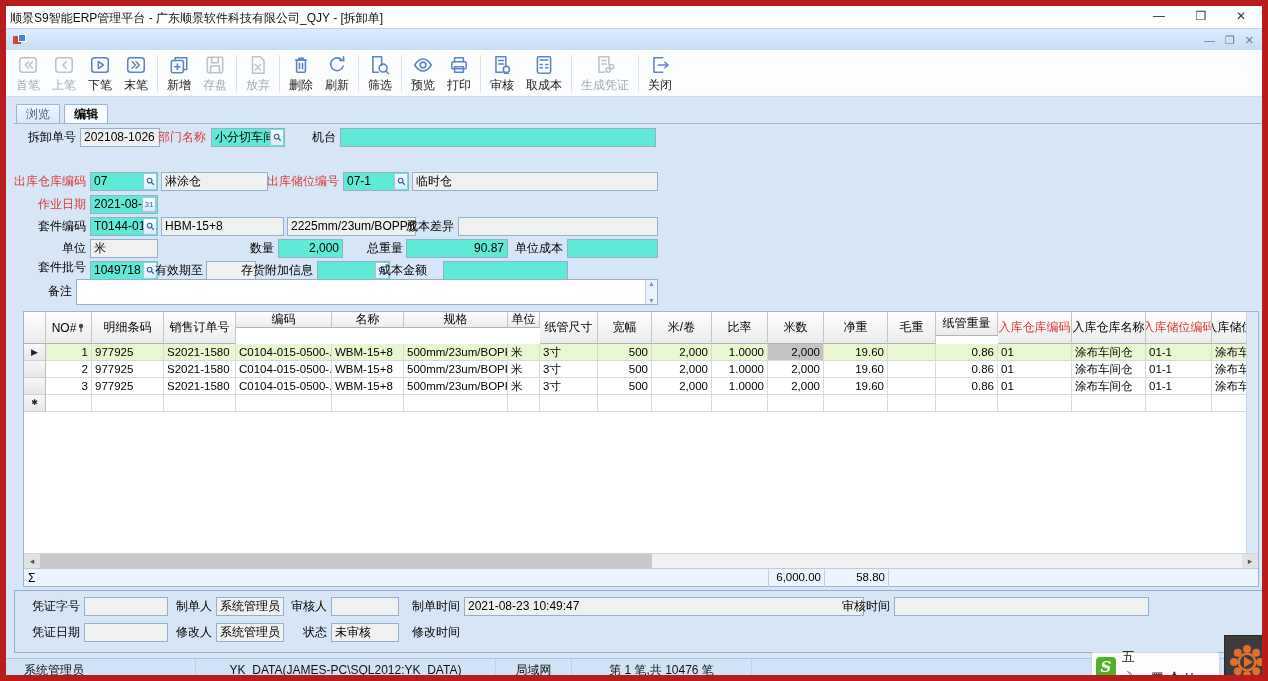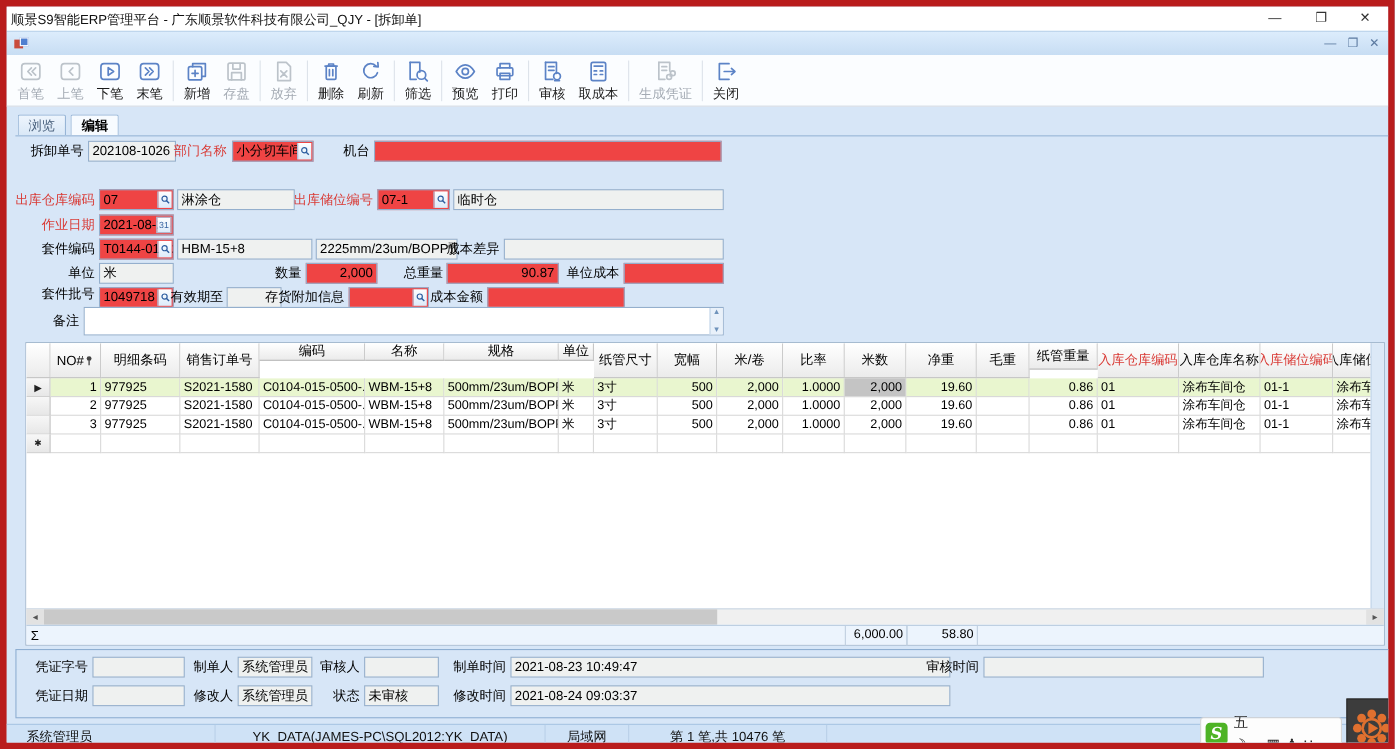--- a/index.html
+++ b/index.html
@@ -32,21 +32,21 @@
   
   .tabstrip{position:absolute;left:10px;top:98px;height:19px;}
   .tab{display:inline-block;height:19px;line-height:18px;padding:0 9px;margin-right:1px;
     border:1px solid #97b5d6;border-bottom:none;background:linear-gradient(#eef5fd,#d9e8f7);color:#4a617d;
     border-radius:2px 2px 0 0;}
   .tab.active{background:#f7fbff;color:#000;font-weight:bold;}
   .tabline{position:absolute;left:8px;top:117px;width:1250px;height:1px;background:#97b5d6;}
   
   .lbl{position:absolute;height:19px;line-height:19px;text-align:right;white-space:nowrap;color:#000;}
   .red{color:#d93a35;}
-  .fld{position:absolute;height:19px;line-height:17px;border:1px solid #94afcd;background:#ef4444;
+  .fld{position:absolute;height:19px;line-height:17px;border:1px solid #94afcd;background:#5eead4;
     padding:0 3px;overflow:hidden;white-space:nowrap;}
   .ro{background:#eff1f0;}
   .num{text-align:right;}
   .lkwrap{padding-right:15px;}
   .lkbtn{position:absolute;right:1px;top:1px;width:13px;height:15px;background:linear-gradient(#fdfeff,#dcebfa);
     border-left:1px solid #aac2dc;display:flex;align-items:center;justify-content:center;}
   .calbtn{position:absolute;right:1px;top:1px;width:14px;height:15px;background:linear-gradient(#fdfeff,#dcebfa);
     border:1px solid #aac2dc;font-size:8px;line-height:14px;text-align:center;color:#3763a0;}
   .memo{position:absolute;border:1px solid #94afcd;background:#fff;}
   .memo .sb{position:absolute;right:0;top:0;width:12px;height:100%;background:#e9f1fa;border-left:1px solid #c2d4e8;
@@ -345,21 +345,21 @@
   <div class="lbl" style="left:235px;top:255px;width:72px;">存货附加信息</div>
   <div class="fld lkwrap" style="left:311px;top:255px;width:73px;">
     <span></span>
     <span class="lkbtn">
       <svg width="9" height="9" viewBox="0 0 10 10">
           <circle cx="4" cy="4" r="2.6" fill="none" stroke="#2d5d9f" stroke-width="1.2"></circle>
           <line x1="6" y1="6" x2="8.6" y2="8.6" stroke="#2d5d9f" stroke-width="1.4"></line>
         </svg>
     </span>
   </div>
-  <div class="lbl" style="left:385px;top:255px;width:48px;">成本金额</div>
+  <div class="lbl" style="left:373px;top:255px;width:48px;">成本金额</div>
   <div class="fld" style="left:437px;top:255px;width:125px;"></div>
 
   <div class="lbl" style="left:26px;top:276px;width:40px;">备注</div>
   <div class="memo" style="left:70px;top:273px;width:582px;height:26px;">
     <span></span>
     <span class="sb">
       <span>▲</span>
       <span>▼</span>
     </span>
   </div>
@@ -512,21 +512,20 @@
   <div class="lbl" style="left:828px;top:591px;width:56px;">审核时间</div>
   <div class="fld ro" style="left:888px;top:591px;width:255px;"></div>
 
   <div class="lbl" style="left:18px;top:617px;width:56px;">凭证日期</div>
   <div class="fld ro" style="left:78px;top:617px;width:84px;"></div>
   <div class="lbl" style="left:162px;top:617px;width:44px;">修改人</div>
   <div class="fld ro" style="left:210px;top:617px;width:68px;">系统管理员</div>
   <div class="lbl" style="left:277px;top:617px;width:44px;">状态</div>
   <div class="fld ro" style="left:325px;top:617px;width:68px;">未审核</div>
   <div class="lbl" style="left:398px;top:617px;width:56px;">修改时间</div>
-  <div class="fld ro" style="left:458px;top:617px;width:400px;">2021-08-24 09:03:37</div>
 
   <div class="statusbar" id="status-bar">
       <div class="sseg" style="left: 0px; width: 190px; text-align: left; padding-left: 18px;">系统管理员</div>
       <div class="sseg" style="left: 190px; width: 300px;">YK_DATA(JAMES-PC\SQL2012:YK_DATA)</div>
       <div class="sseg" style="left: 490px; width: 76px;">局域网</div>
       <div class="sseg" style="left: 566px; width: 180px;">第 1 笔,共 10476 笔</div>
     </div>
   <div class="bluebar"></div>
 
   <div class="imebar">

